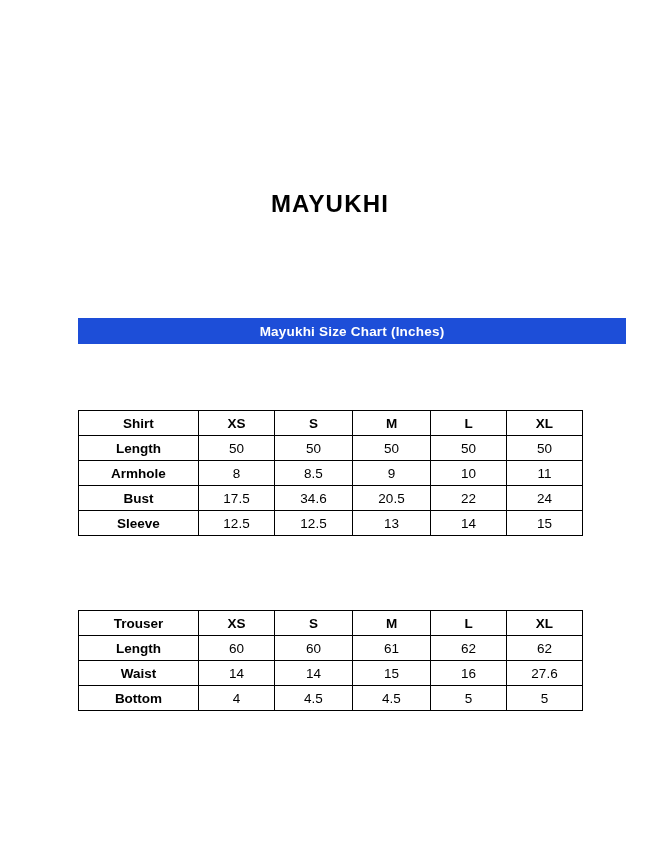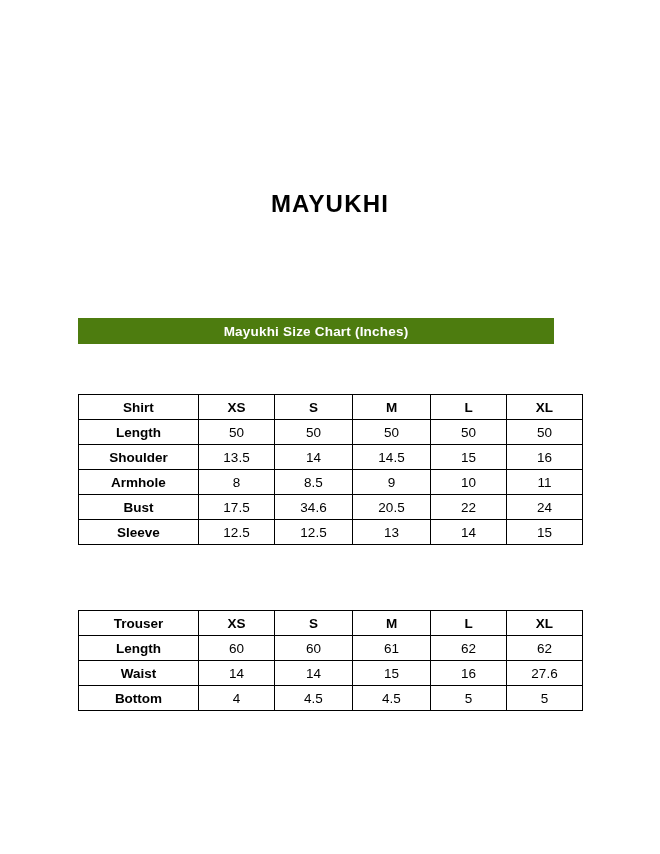--- a/index.html
+++ b/index.html
@@ -28,39 +28,39 @@
     width: 660px;
     text-align: center;
     font-size: 24px;
     font-weight: bold;
     letter-spacing: 1.2px;
   }
   .chart-banner {
     position: absolute;
     top: 318px;
     left: 78px;
-    width: 476px;
+    width: 548px;
     height: 26px;
-    background: #4d7c0f;
+    background: #1d4ed8;
     color: #ffffff;
     font-size: 13.5px;
     font-weight: bold;
     display: flex;
     align-items: center;
     justify-content: center;
     letter-spacing: 0.2px;
   }
   table.size-table {
     position: absolute;
     left: 78px;
     width: 504px;
     border-collapse: collapse;
     table-layout: fixed;
   }
-  table.size-table.shirt { top: 394px; }
+  table.size-table.shirt { top: 410px; }
   table.size-table.trouser { top: 610px; }
 
   table.size-table td {
     border: 1px solid #000000;
     height: 24px;
     font-size: 13.5px;
     text-align: center;
     vertical-align: middle;
     padding: 0;
   }
@@ -109,28 +109,20 @@
       </tr>
     </thead>
     <tbody>
       <tr>
         <td class="rowhead">Length</td>
         <td>50</td>
         <td>50</td>
         <td>50</td>
         <td>50</td>
         <td>50</td>
-      </tr>
-      <tr>
-        <td class="rowhead">Shoulder</td>
-        <td>13.5</td>
-        <td>14</td>
-        <td>14.5</td>
-        <td>15</td>
-        <td>16</td>
       </tr>
       <tr>
         <td class="rowhead">Armhole</td>
         <td>8</td>
         <td>8.5</td>
         <td>9</td>
         <td>10</td>
         <td>11</td>
       </tr>
       <tr>

